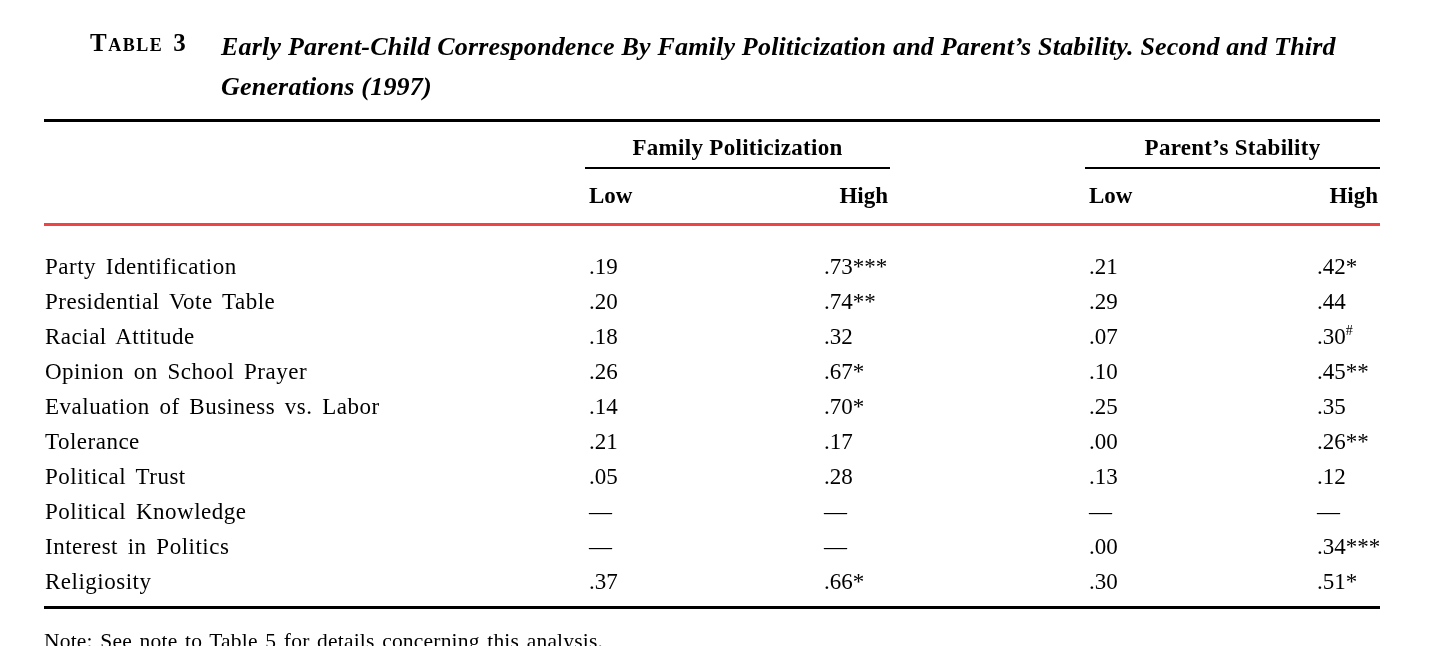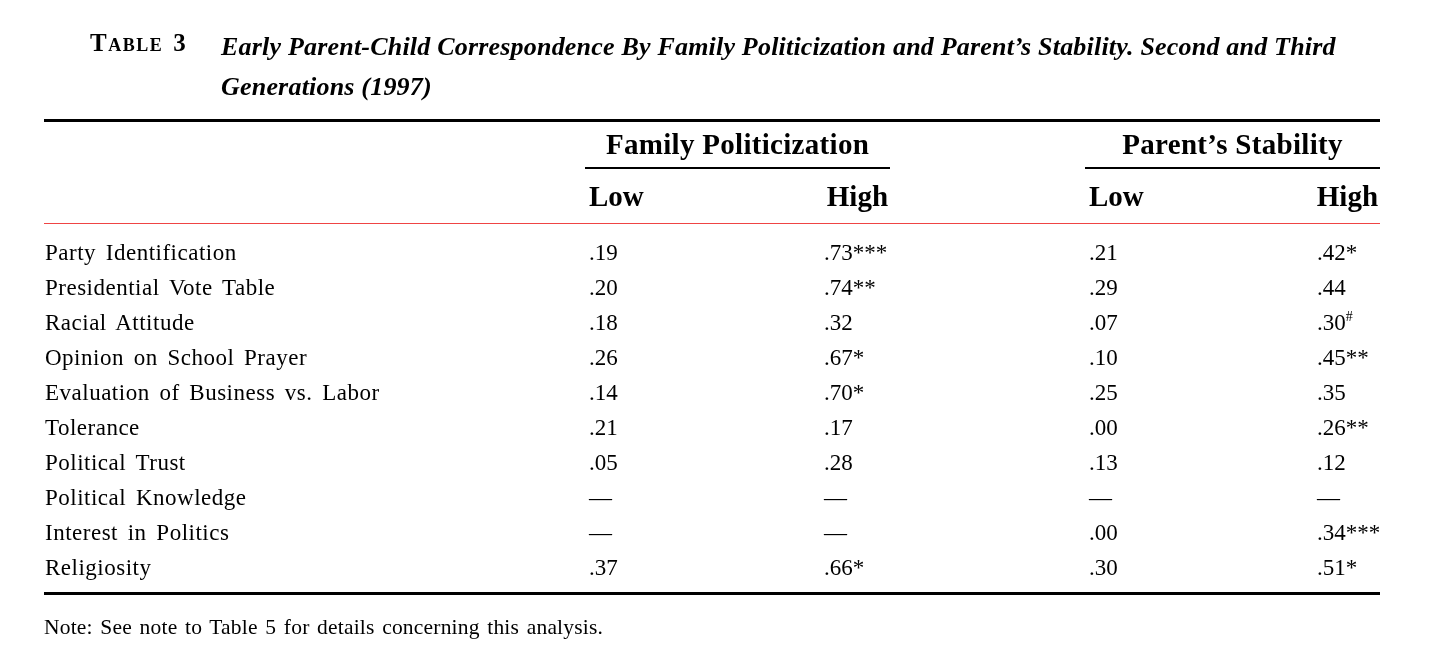--- a/index.html
+++ b/index.html
@@ -32,29 +32,29 @@
     border-bottom: 3px solid #000;
     font-size: 23px;
   }
   col.c-label { width: 541px; }
   col.c-fp-low { width: 235px; }
   col.c-fp-high { width: 70px; }
   col.c-gap { width: 195px; }
   col.c-ps-low { width: 228px; }
   col.c-ps-high { width: 67px; }
 
-  thead th { font-weight: bold; font-size: 29px; }
+  thead th { font-weight: bold; font-size: 23px; }
   tr.spanrow th { vertical-align: bottom; padding-bottom: 6px; height: 38px; }
   th.spanner { border-bottom: 2px solid #000; text-align: center; letter-spacing: 0.3px; white-space: nowrap; }
-  tr.subhead th { border-bottom: 1px solid #ef4444; height: 52px; vertical-align: middle; text-align: left; }
+  tr.subhead th { border-bottom: 3px solid #ef4444; height: 52px; vertical-align: middle; text-align: left; }
   tr.subhead th.h-low { padding-left: 4px; }
   tr.subhead th.h-high { text-align: right; padding-right: 2px; }
 
   tbody td { height: 33px; line-height: 33px; white-space: nowrap; overflow: visible; }
-  tbody tr:first-child td { padding-top: 12px; }
+  tbody tr:first-child td { padding-top: 24px; }
   tbody tr:last-child td { padding-bottom: 8px; }
   td.lbl { letter-spacing: 0.5px; word-spacing: 3.5px; }
   td.v { padding-left: 4px; }
   td.v sup { font-size: 14px; vertical-align: super; line-height: 0; letter-spacing: 0; }
 
   
   .note { margin: 20px 44px 0 44px; font-size: 21.5px; word-spacing: 2px; letter-spacing: 0.2px; }
   .note .prefix { }
 </style>
 </head>

